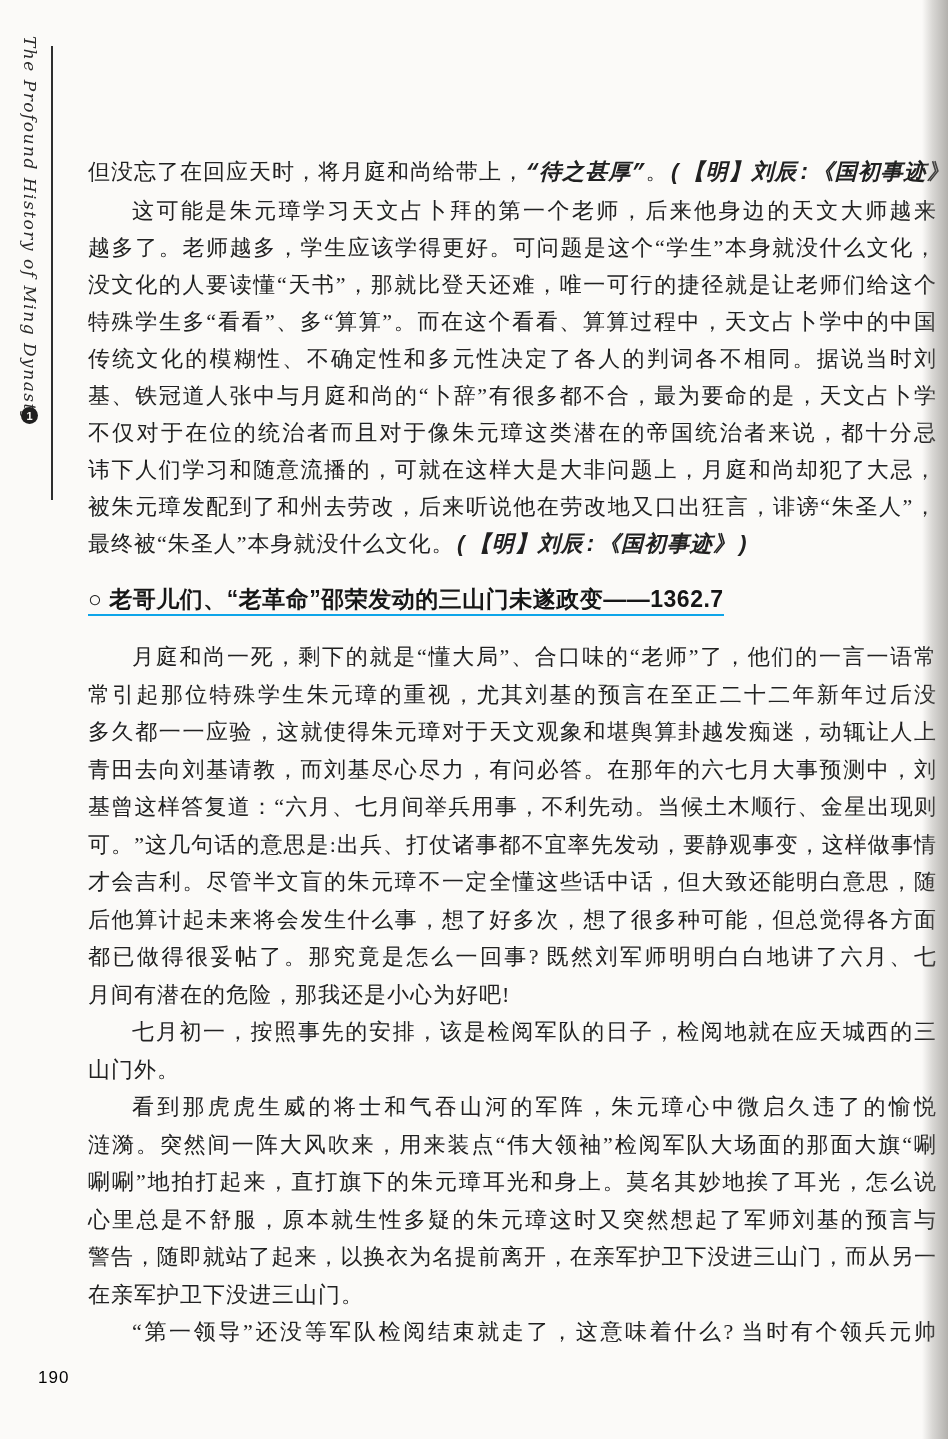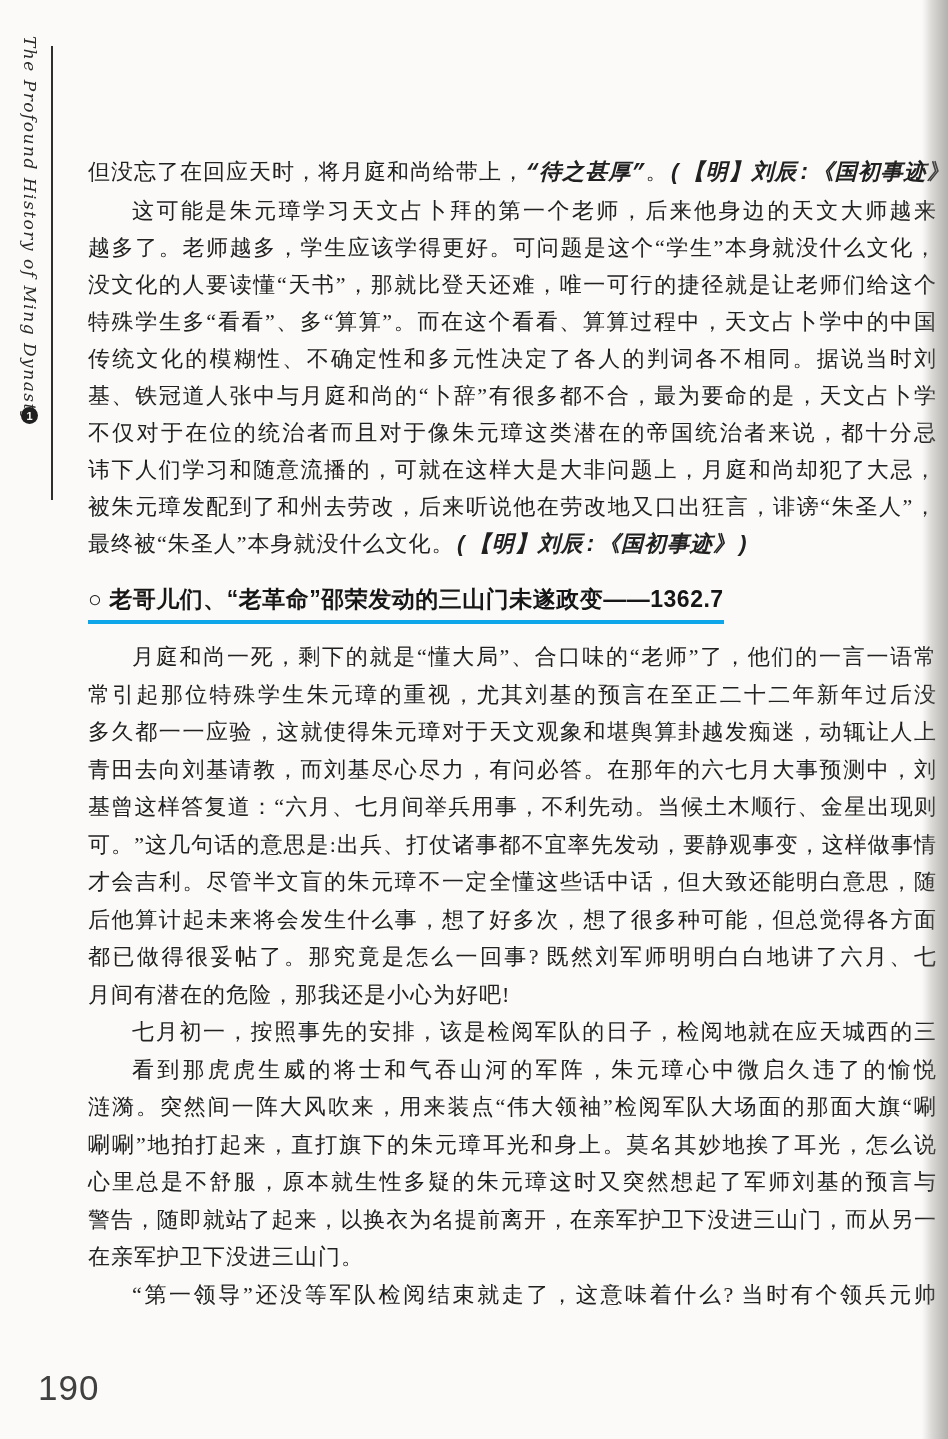--- a/index.html
+++ b/index.html
@@ -52,27 +52,27 @@
     font-family:Liberation Mono, monospace;
     font-style:italic;font-weight:bold;
   }
   
   .heading{
     position:absolute;left:88px;top:584px;
     font-family:"Liberation Sans","DejaVu Sans",sans-serif;
     font-weight:bold;font-size:23px;line-height:30px;color:#161616;
   }
   .heading .h-inner{
-    display:inline-block;border-bottom:4px solid #0ea5e9;padding-bottom:6px;letter-spacing:0.5px;
+    display:inline-block;border-bottom:2px solid #0ea5e9;letter-spacing:0.5px;
   }
   
   .page-number{
     position:absolute;left:38px;top:1368px;
     font-family:"Liberation Sans","DejaVu Sans",sans-serif;
-    font-size:35px;letter-spacing:1px;color:#404040;
+    font-size:17px;letter-spacing:1px;color:#000000;
   }
 </style>
 </head>
 <body>
 
 <div class="page">
 
   <div class="spine-title">The Profound History of Ming Dynasty</div>
   <div class="spine-rule"></div>
   <div class="chapter-badge">1</div>
@@ -100,20 +100,21 @@
       <div class="line just">常引起那位特殊学生朱元璋的重视，尤其刘基的预言在至正二十二年新年过后没</div>
       <div class="line just">多久都一一应验，这就使得朱元璋对于天文观象和堪舆算卦越发痴迷，动辄让人上</div>
       <div class="line just">青田去向刘基请教，而刘基尽心尽力，有问必答。在那年的六七月大事预测中，刘</div>
       <div class="line just">基曾这样答复道：“六月、七月间举兵用事，不利先动。当候土木顺行、金星出现则</div>
       <div class="line just">可。”这几句话的意思是:出兵、打仗诸事都不宜率先发动，要静观事变，这样做事情</div>
       <div class="line just">才会吉利。尽管半文盲的朱元璋不一定全懂这些话中话，但大致还能明白意思，随</div>
       <div class="line just">后他算计起未来将会发生什么事，想了好多次，想了很多种可能，但总觉得各方面</div>
       <div class="line just">都已做得很妥帖了。那究竟是怎么一回事? 既然刘军师明明白白地讲了六月、七</div>
       <div class="line">月间有潜在的危险，那我还是小心为好吧!</div>
       <div class="line just ind">七月初一，按照事先的安排，该是检阅军队的日子，检阅地就在应天城西的三</div>
+      <div class="line">山门外。</div>
       <div class="line just ind">看到那虎虎生威的将士和气吞山河的军阵，朱元璋心中微启久违了的愉悦</div>
       <div class="line just">涟漪。突然间一阵大风吹来，用来装点“伟大领袖”检阅军队大场面的那面大旗“唰</div>
       <div class="line just">唰唰”地拍打起来，直打旗下的朱元璋耳光和身上。莫名其妙地挨了耳光，怎么说</div>
       <div class="line just">心里总是不舒服，原本就生性多疑的朱元璋这时又突然想起了军师刘基的预言与</div>
       <div class="line just">警告，随即就站了起来，以换衣为名提前离开，在亲军护卫下没进三山门，而从另一</div>
       <div class="line">在亲军护卫下没进三山门。</div>
       <div class="line just ind">“第一领导”还没等军队检阅结束就走了，这意味着什么? 当时有个领兵元帅</div>
     </div>
 
   <div class="page-number">190</div>

